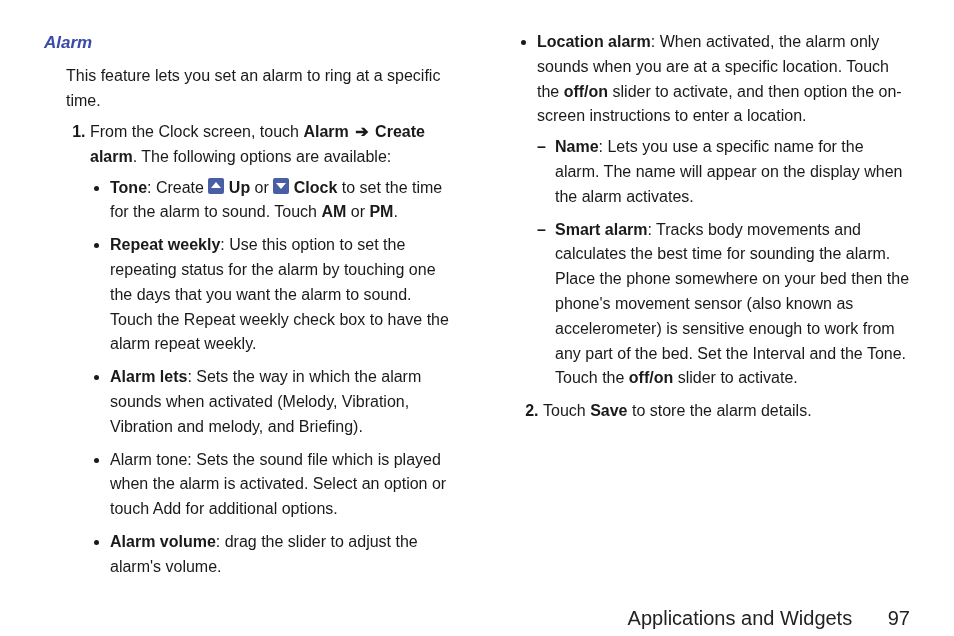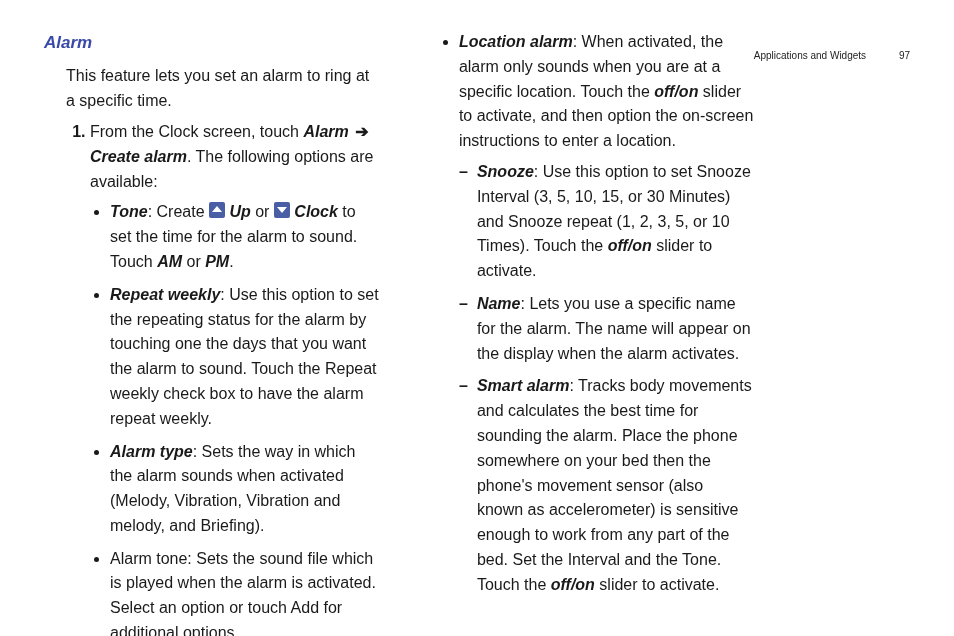--- a/index.html
+++ b/index.html
@@ -10,21 +10,21 @@
     height: 636px;
     font-family: Arial, Helvetica, sans-serif;
     color: #000;
     background: #fff;
   }
   .page {
     width: 100%;
     height: 100%;
     padding: 30px 44px 20px 44px;
     display: flex;
-    flex-direction: row;
+    flex-direction: column;
   }
   .columns {
     display: flex;
     gap: 40px;
     flex: 1;
   }
   .col {
     flex: 1;
     font-size: 16px;
     line-height: 1.55;
@@ -68,21 +68,21 @@
     position: relative;
     padding-left: 18px;
     margin-bottom: 8px;
   }
   ul.dashes > li::before {
     content: "–";
     position: absolute;
     left: 0;
     font-weight: bold;
   }
-  .b { font-weight: bold; font-style: italic; }
+  .b { font-weight: bold; }
   .arrow-icon {
     display: inline-block;
     vertical-align: -1px;
     width: 16px;
     height: 16px;
     background: #4a5ea6;
     position: relative;
     border-radius: 2px;
   }
   .arrow-icon::after {
@@ -91,21 +91,21 @@
     left: 3px;
     width: 0; height: 0;
     border-left: 5px solid transparent;
     border-right: 5px solid transparent;
   }
   .arrow-icon.up::after { border-bottom: 6px solid #fff; top: 4px; }
   .arrow-icon.down::after { border-top: 6px solid #fff; top: 5px; }
   .go-arrow { margin: 0 2px; font-weight: bold; }
   .footer {
     text-align: right;
-    font-size: 10px;
+    font-size: 20px;
     color: #222;
     padding-top: 20px;
   }
   .pnum { margin-left: 30px; }
 </style>
 </head>
 <body>
 
 <div class="page">
   <div class="columns">
@@ -124,51 +124,55 @@
             <ul class="bullets">
               <li>
                 <span class="b">Tone</span><span>: Create </span><span class="arrow-icon up"></span>
                 <span class="b">Up</span><span> or </span><span class="arrow-icon down"></span>
                 <span class="b">Clock</span><span> to set the time for the alarm to sound. Touch </span><span class="b">AM</span><span> or </span><span class="b">PM</span><span>.</span>
               </li>
               <li>
                 <span class="b">Repeat weekly</span><span>: Use this option to set the repeating status for the alarm by touching one the days that you want the alarm to sound. Touch the Repeat weekly check box to have the alarm repeat weekly.</span>
               </li>
               <li>
-                <span class="b">Alarm type</span><span>: Sets the way in which the alarm sounds when activated (Melody, Vibration, Vibration and melody, and Briefing).</span>
+                <span class="b">Alarm lets</span><span>: Sets the way in which the alarm sounds when activated (Melody, Vibration, Vibration and melody, and Briefing).</span>
               </li>
               <li>Alarm tone: Sets the sound file which is played when the alarm is activated. Select an option or touch Add for additional options.</li>
               <li>
                 <span class="b">Alarm volume</span><span>: drag the slider to adjust the alarm's volume.</span>
               </li>
             </ul>
           </div>
         </li>
       </ol>
     </div>
 
     <div class="col">
       <ul class="bullets" style="padding-left:40px; margin-top:0;">
         <li>
           <span class="b">Location alarm</span><span>: When activated, the alarm only sounds when you are at a specific location. Touch the </span><span class="b">off/on</span><span> slider to activate, and then option the on-screen instructions to enter a location.</span>
 
           <ul class="dashes">
             <li>
-              <span class="b">Snooze</span><span>: Use this option to set Snooze Interval (3, 5, 10, 15, or 30 Minutes) and Snooze repeat (1, 2, 3, 5, or 10 Times). Touch the </span><span class="b">off/on</span><span> slider to activate.</span>
-            </li>
-            <li>
               <span class="b">Name</span><span>: Lets you use a specific name for the alarm. The name will appear on the display when the alarm activates.</span>
             </li>
             <li>
               <span class="b">Smart alarm</span><span>: Tracks body movements and calculates the best time for sounding the alarm. Place the phone somewhere on your bed then the phone's movement sensor (also known as accelerometer) is sensitive enough to work from any part of the bed. Set the Interval and the Tone. Touch the </span><span class="b">off/on</span><span> slider to activate.</span>
             </li>
           </ul>
         </li>
       </ul>
 
+      <ol class="steps" start="2" style="margin-top:4px;">
+        <li>
+          <div class="liwrap">
+            <span>Touch </span><span class="b">Save</span><span> to store the alarm details.</span>
+          </div>
+        </li>
+      </ol>
     </div>
 
   </div>
 
   <div class="footer">
     <span>Applications and Widgets</span>
     <span class="pnum">97</span>
   </div>
 </div>
 

